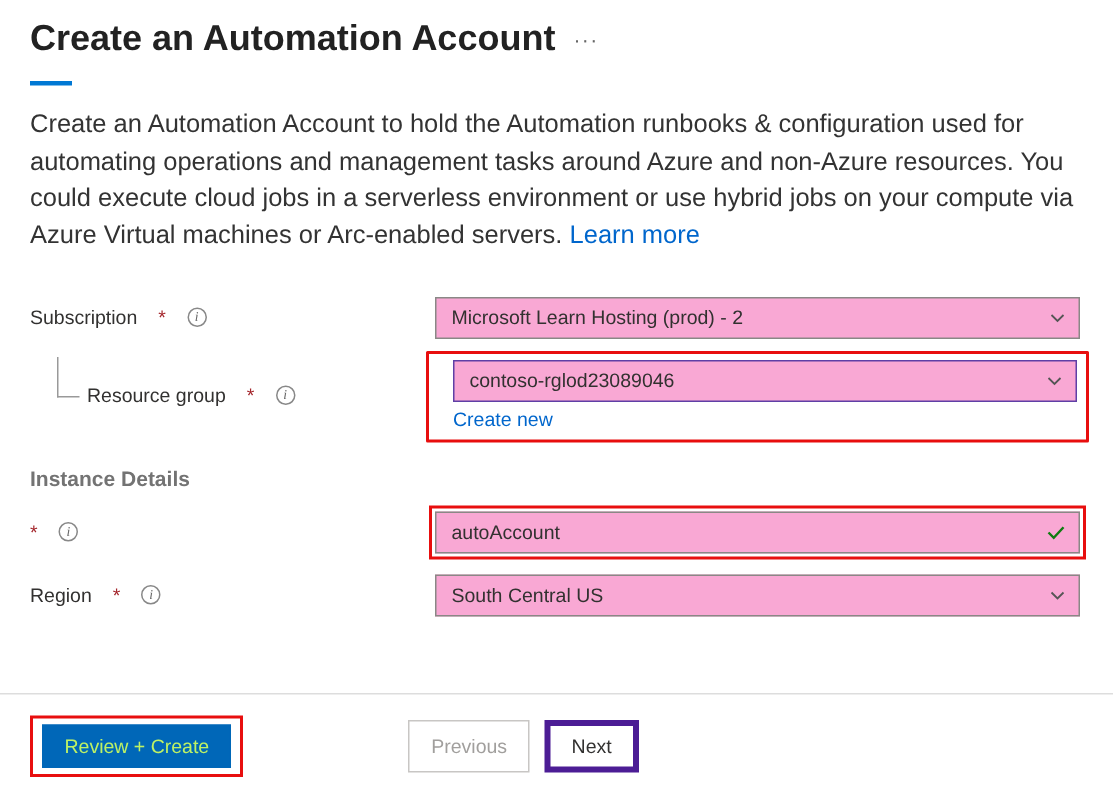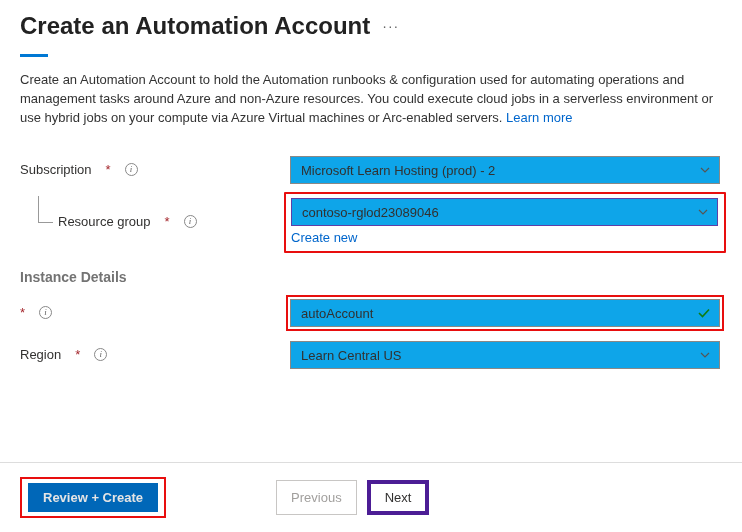--- a/index.html
+++ b/index.html
@@ -34,21 +34,21 @@
     border-bottom: none;
     margin-bottom: 14px;
   }
   .tab-indicator {
     width: 28px;
     height: 3px;
     background: #0078d4;
     margin-bottom: 2px;
   }
   .description {
-    font-size: 13px;
+    font-size: 17px;
     color: #333;
     line-height: 1.45;
     margin-bottom: 28px;
     max-width: 700px;
   }
   .description a { color: #0066cc; text-decoration: none; }
 
   .form-row {
     display: flex;
     align-items: center;
@@ -94,26 +94,26 @@
   .field-col {
     flex:1;
     max-width:430px;
     position:relative;
   }
   .dropdown, .textlike {
     width:100%;
     border:1px solid #8a8886;
     padding:5px 28px 5px 10px;
     font-size:13px;
-    background:#0ea5e9;
+    background:#f9a8d4;
     position:relative;
     cursor:pointer;
     height:28px;
     display:flex;
-    align-items:flex-end;
+    align-items:center;
   }
   .dropdown .chev, .textlike .chev {
     position:absolute;
     right:8px;
     top:50%;
     transform:translateY(-50%);
   }
   .chev svg { display:block; }
   .create-new {
     color:#0066cc;
@@ -127,21 +127,21 @@
     font-size:14px;
     margin:22px 0 14px 0;
     color:#737373;
   }
 
   .highlight-red {
     outline:2px solid #e80e0e;
     outline-offset:2px;
   }
   .rg-wrap {
-    padding:4px 6px 6px 5px;
+    padding:4px 6px 6px 16px;
     margin:-4px -6px -6px -6px;
   }
   .rg-wrap.highlighted {
     border:2px solid #e80e0e;
     border-radius:1px;
   }
   .dropdown.purple {
     border:1px solid #5f3fa6;
   }
 
@@ -158,22 +158,22 @@
     font-size:13px;
     padding:6px 14px;
     cursor:pointer;
     border:4px solid #4c1d95;
     background:#fff;
     color:#323130;
   }
   .btn-primary {
     background:#0067b8;
     border:1px solid #0067b8;
-    color:#e5e5e5;
-    font-weight:700;
+    color:#bef264;
+    font-weight:400;
   }
   .btn-primary-wrap {
     display:inline-block;
     border:2px solid #e80e0e;
     padding:4px 6px;
   }
   .btn-disabled {
     color:#a19f9d;
     border:1px solid #c8c6c4;
     background:#fff;
@@ -258,21 +258,21 @@
 </div>
 
 <div class="form-row" style="margin-top:14px;">
   <div class="label-col">
     <span>Region</span>
     <span class="req">*</span>
     <span class="info-icon">i</span>
   </div>
   <div class="field-col">
     <div class="dropdown">
-      <span>Learn Central US</span>
+      <span>South Central US</span>
       <span class="chev">
         <svg width="12" height="12" viewBox="0 0 12 12">
             <path d="M2 4 L6 8 L10 4" stroke="#555" stroke-width="1.2" fill="none"></path>
           </svg>
       </span>
     </div>
   </div>
 </div>
 
 <div class="footer">

